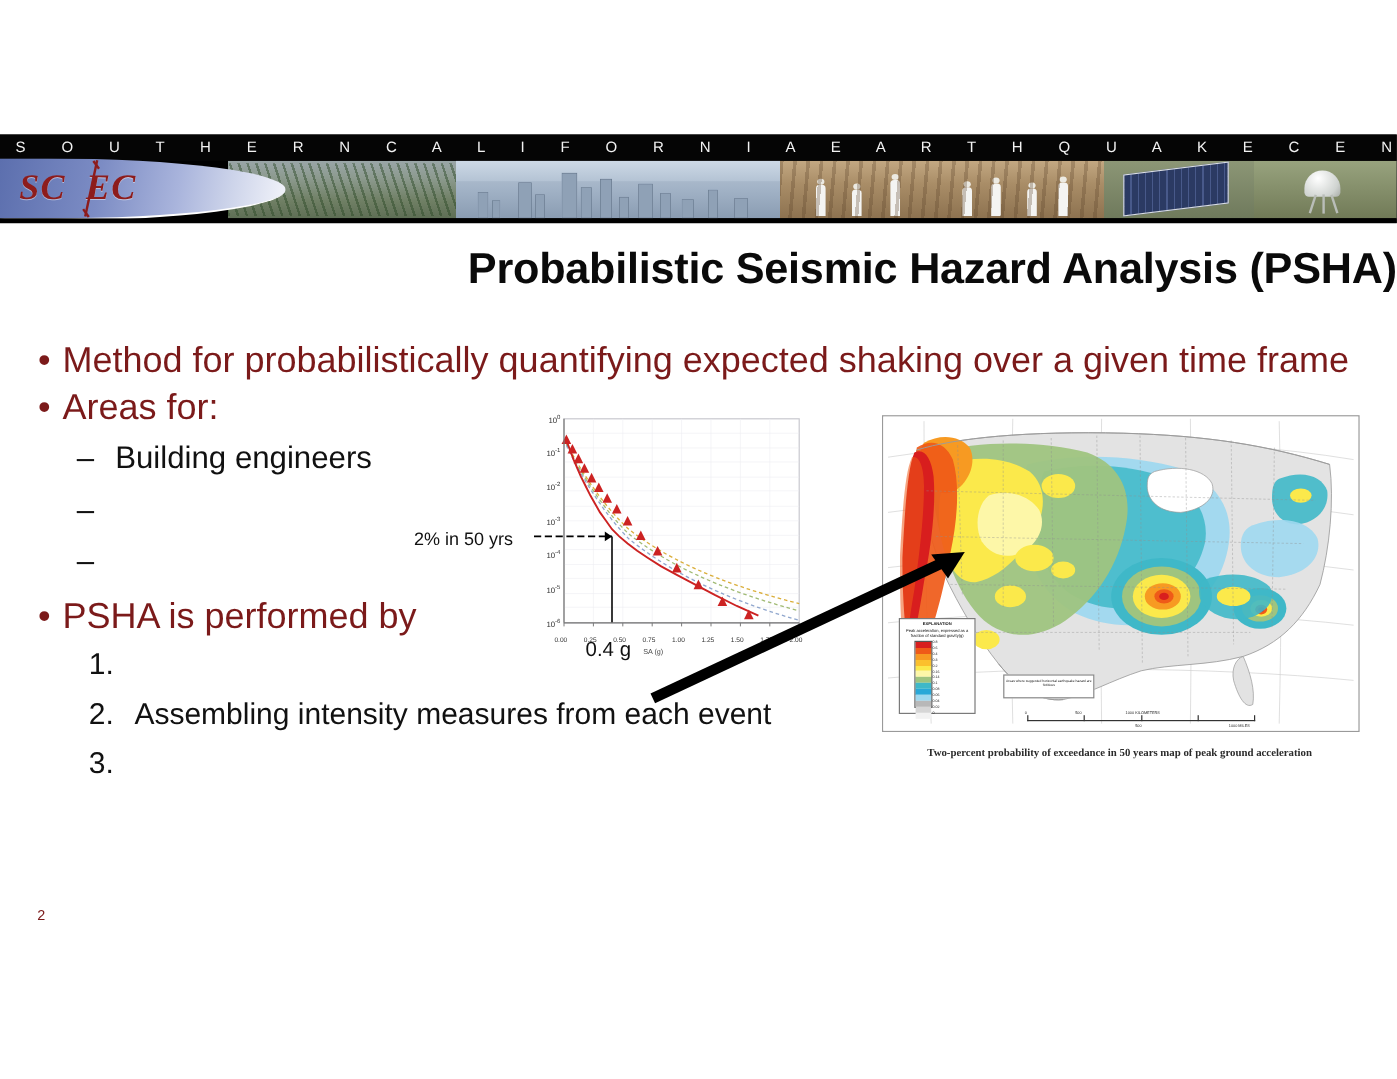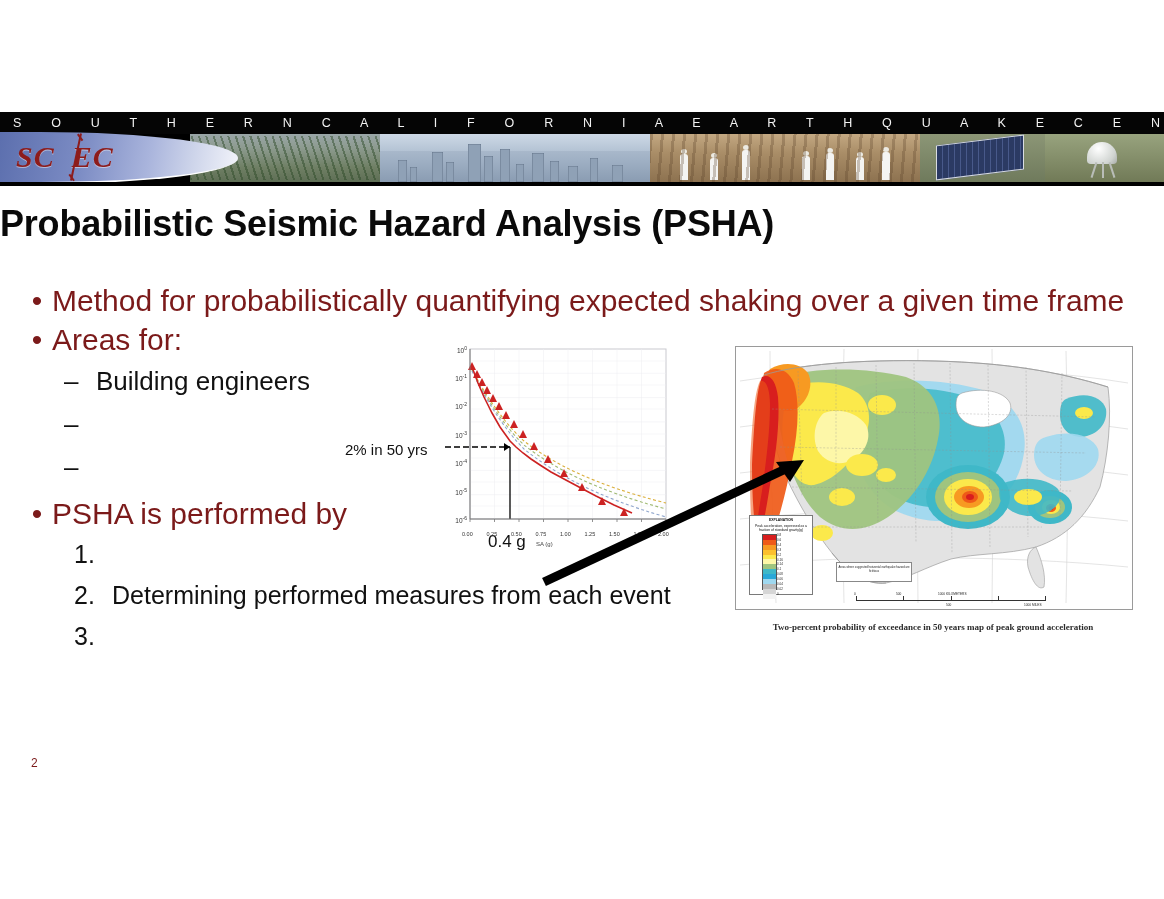--- a/index.html
+++ b/index.html
@@ -41,21 +41,21 @@
   .logo-txt{position:absolute;left:16px;top:8px;font-family:"Liberation Serif",serif;
      font-weight:bold;font-style:italic;font-size:30px;color:#8d1c1c;letter-spacing:1px;
      text-shadow:0 1px 0 rgba(255,255,255,.45);}
   .fault{position:absolute;left:75px;top:1px;width:2px;height:48px;background:#8d1c1c;transform:rotate(12deg);}
   .fault:before,.fault:after{content:"";position:absolute;left:-3px;width:8px;height:2px;background:#8d1c1c;}
   .fault:before{top:3px;transform:rotate(42deg);}
   .fault:after{bottom:2px;transform:rotate(42deg);}
   .banner-base{position:absolute;left:0;top:70px;width:1164px;height:4px;background:#000;}
 
   
-  .title{position:absolute;left:0;top:203px;width:1164px;text-align:left;
+  .title{position:absolute;left:0;top:203px;width:1164px;text-align:right;
      font-size:36px;font-weight:bold;color:#0a0a0a;
      font-family:"Liberation Sans",sans-serif;letter-spacing:-.2px;}
 
   
   .body{position:absolute;left:22px;top:282px;width:1120px;}
   .b1{display:flex;color:#7b1a1a;font-size:30px;line-height:37px;margin-bottom:2px;}
   .b1 .mk{width:30px;flex:0 0 30px;text-align:center;}
   .b1 .tx{flex:1;}
   .b2{display:flex;color:#111;font-size:26px;line-height:43px;margin-left:42px;}
   .b2 .mk{width:32px;flex:0 0 32px;}
@@ -187,21 +187,21 @@
   <div class="b1">
     <span class="mk">•</span>
     <span class="tx">PSHA is performed by</span>
   </div>
 
   <div class="num">
     <span class="mk">1.</span>
   </div>
   <div class="num">
     <span class="mk">2.</span>
-    <span>Determining performed measures from each event</span>
+    <span>Assembling intensity measures from each event</span>
   </div>
   <div class="num">
     <span class="mk">3.</span>
   </div>
 </div>
 
 <div class="fig">
   <div class="ann2">2% in 50 yrs</div>
   <div class="ann04">0.4 g</div>
 

